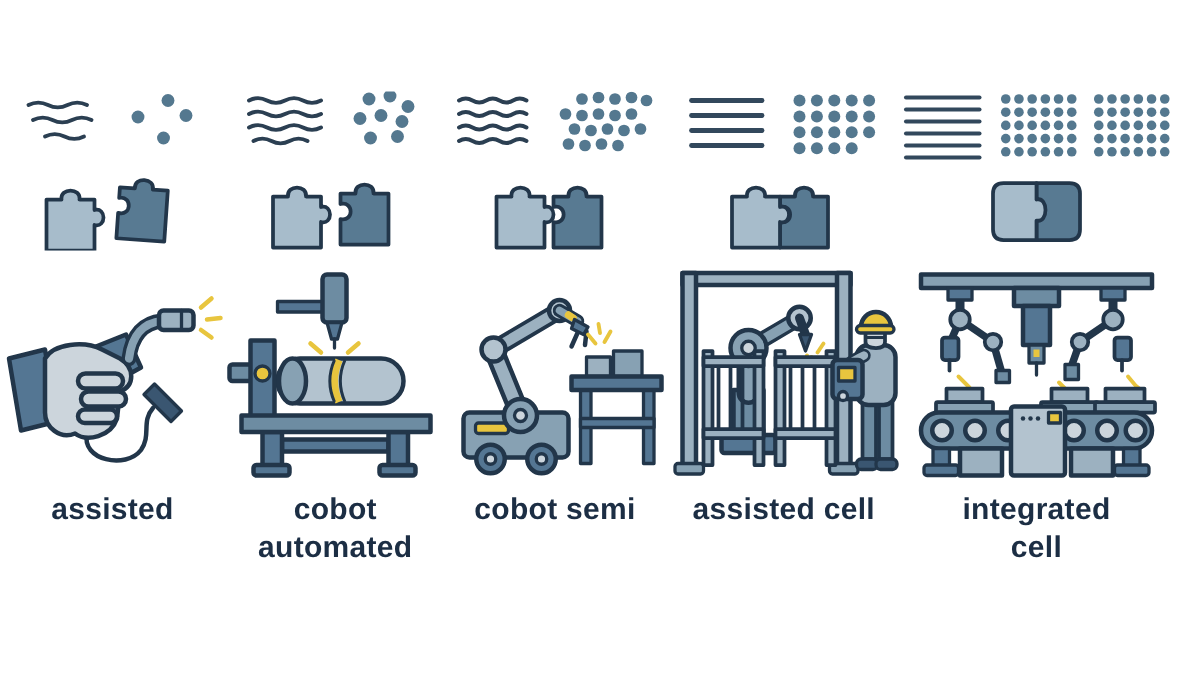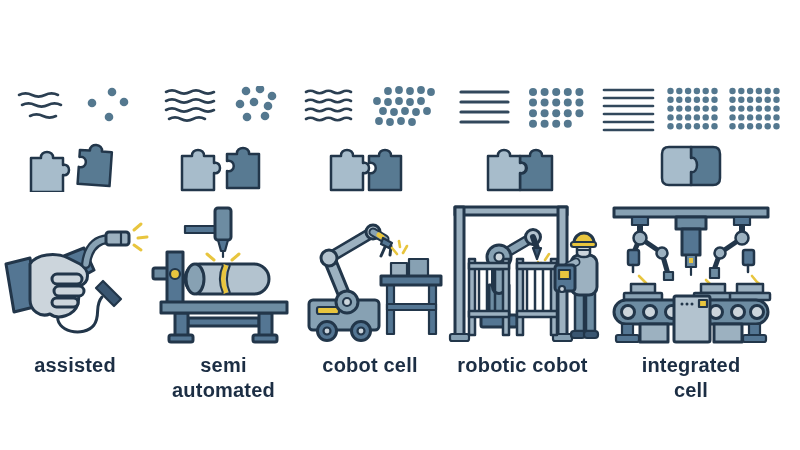--- a/index.html
+++ b/index.html
@@ -1,17 +1,17 @@
 <!DOCTYPE html>
 <html style="--background: #ffffff; --outline: #22364a; --fill_lightest: #ccd5dc; --fill_light: #b3c3cf; --fill_mid: #9cb1c0; --fill_steel: #87a1b3; --fill_blue: #6d8ca2; --fill_dark: #547693; --fill_navy: #3a5671; --accent_yellow: #e8c53e; --puzzle_light: #a7bccb; --puzzle_dark: #587a92; --dot_color: #54788f; --wave_color: #2b3f52; --line_color: #32485c; --label_color: #1c2e44;"><head>
 <meta charset="utf-8">
 <style>
   html,body{margin:0;padding:0;width:800px;height:450px;overflow:hidden;}
   body{background:var(--background,#fff);font-family:"Liberation Sans",sans-serif;}
-  .wrap{display:flex;width:776px;height:450px;padding-top:86px;box-sizing:border-box;}
+  .wrap{display:flex;width:776px;height:450px;padding-top:61px;box-sizing:border-box;}
   .stage{display:flex;flex-direction:column;align-items:center;box-sizing:border-box;}
   .s1{width:158px}.s2{width:147px}.s3{width:146px}.s4{width:159px}.s5{width:190px}
   .icons{height:60px;display:flex;align-items:flex-start;justify-content:center;gap:16px;}
   .s5 .icons{gap:10px;}
   .icon{display:block;line-height:0;}
   .puzzle{height:52px;margin-top:-6px;display:flex;align-items:center;justify-content:center;line-height:0;}
   .art{height:150px;margin-top:2px;display:flex;align-items:flex-end;justify-content:center;line-height:0;}
   .label{margin-top:9px;font-size:20px;font-weight:700;color:var(--label_color,#1c2e44);
          text-align:center;line-height:1.25;white-space:pre-line;letter-spacing:.2px;}
   
@@ -149,21 +149,21 @@
         <g>
           <rect class="f6 o" x="39" y="114" width="71" height="8"></rect>
           <rect class="f6 o" x="26" y="109" width="13" height="24"></rect>
           <rect class="f6 o" x="110" y="109" width="13" height="24"></rect>
           <rect class="f5 o" x="12" y="98" width="126" height="11"></rect>
           <rect class="f6 o" x="20" y="131" width="24" height="7" rx="2"></rect>
           <rect class="f6 o" x="104" y="131" width="24" height="7" rx="2"></rect>
         </g>
       </svg>
     </div>
-    <div class="label">semi
+    <div class="label">cobot
 automated</div>
   </section>
 
   <section class="stage s3" aria-label="cobot cell">
     <div class="icons">
       <span class="icon"><svg width="50" height="42">
             <path d="M2,6 q4.5,-2.6 9,0 t9,0 t9,0 t9,0 t9,0" fill="none" stroke="#2b3f52" stroke-width="2.6" stroke-linecap="round"></path>
             <path d="M2,15 q4.5,-2.6 9,0 t9,0 t9,0 t9,0 t9,0" fill="none" stroke="#2b3f52" stroke-width="2.6" stroke-linecap="round"></path>
             <path d="M2,24 q4.5,-2.6 9,0 t9,0 t9,0 t9,0 t9,0" fill="none" stroke="#2b3f52" stroke-width="2.6" stroke-linecap="round"></path>
             <path d="M2,33 q4.5,-2.6 9,0 t9,0 t9,0 t9,0 t9,0" fill="none" stroke="#2b3f52" stroke-width="2.6" stroke-linecap="round"></path>
@@ -234,21 +234,21 @@
           <path class="fn" d="M90,43 L86,52" stroke="var(--outline)" stroke-width="3" stroke-linecap="round"></path>
           <path class="fn" d="M96,42 L95,51" stroke="var(--outline)" stroke-width="3" stroke-linecap="round"></path>
         </g>
         <g>
           <path class="sy2" d="M97,44 L102,50"></path>
           <path class="sy2" d="M112,42 L108,49"></path>
           <path class="sy2" d="M104,37 L105,43"></path>
         </g>
       </svg>
     </div>
-    <div class="label">cobot cell</div>
+    <div class="label">cobot semi</div>
   </section>
 
   <section class="stage s4" aria-label="robotic cell">
     <div class="icons">
       <span class="icon"><svg width="52" height="42">
             <path d="M2,6 h47" fill="none" stroke="#32485c" stroke-width="3.2" stroke-linecap="round"></path>
             <path d="M2,16 h47" fill="none" stroke="#32485c" stroke-width="3.2" stroke-linecap="round"></path>
             <path d="M2,26 h47" fill="none" stroke="#32485c" stroke-width="3.2" stroke-linecap="round"></path>
             <path d="M2,36 h47" fill="none" stroke="#32485c" stroke-width="3.2" stroke-linecap="round"></path>
           </svg></span>
@@ -334,21 +334,21 @@
           <rect class="fy o2" x="128" y="43" width="25" height="5" rx="2.5"></rect>
           <path class="fn" d="M134,51 L147,51" stroke="var(--outline)" stroke-width="2"></path>
           <path class="fn" d="M133,63 C124,67 119,72 118,77" stroke="var(--outline)" stroke-width="9" stroke-linecap="round"></path>
           <path class="fn" d="M133,63 C124,67 119,72 118,77" stroke="var(--fill_mid)" stroke-width="5.5" stroke-linecap="round"></path>
           <rect class="f6 o" x="112" y="66" width="20" height="26" rx="3"></rect>
           <rect class="fy o2" x="116" y="71" width="11" height="9"></rect>
           <circle class="f1 o2" cx="119" cy="90" r="3"></circle>
         </g>
       </svg>
     </div>
-    <div class="label">robotic cobot</div>
+    <div class="label">assisted cell</div>
   </section>
 
   <section class="stage s5" aria-label="integrated
 line">
     <div class="icons">
       <span class="icon"><svg width="54" height="48">
             <path d="M2,4 h49" fill="none" stroke="#32485c" stroke-width="2.7" stroke-linecap="round"></path>
             <path d="M2,12 h49" fill="none" stroke="#32485c" stroke-width="2.7" stroke-linecap="round"></path>
             <path d="M2,20 h49" fill="none" stroke="#32485c" stroke-width="2.7" stroke-linecap="round"></path>
             <path d="M2,28 h49" fill="none" stroke="#32485c" stroke-width="2.7" stroke-linecap="round"></path>

